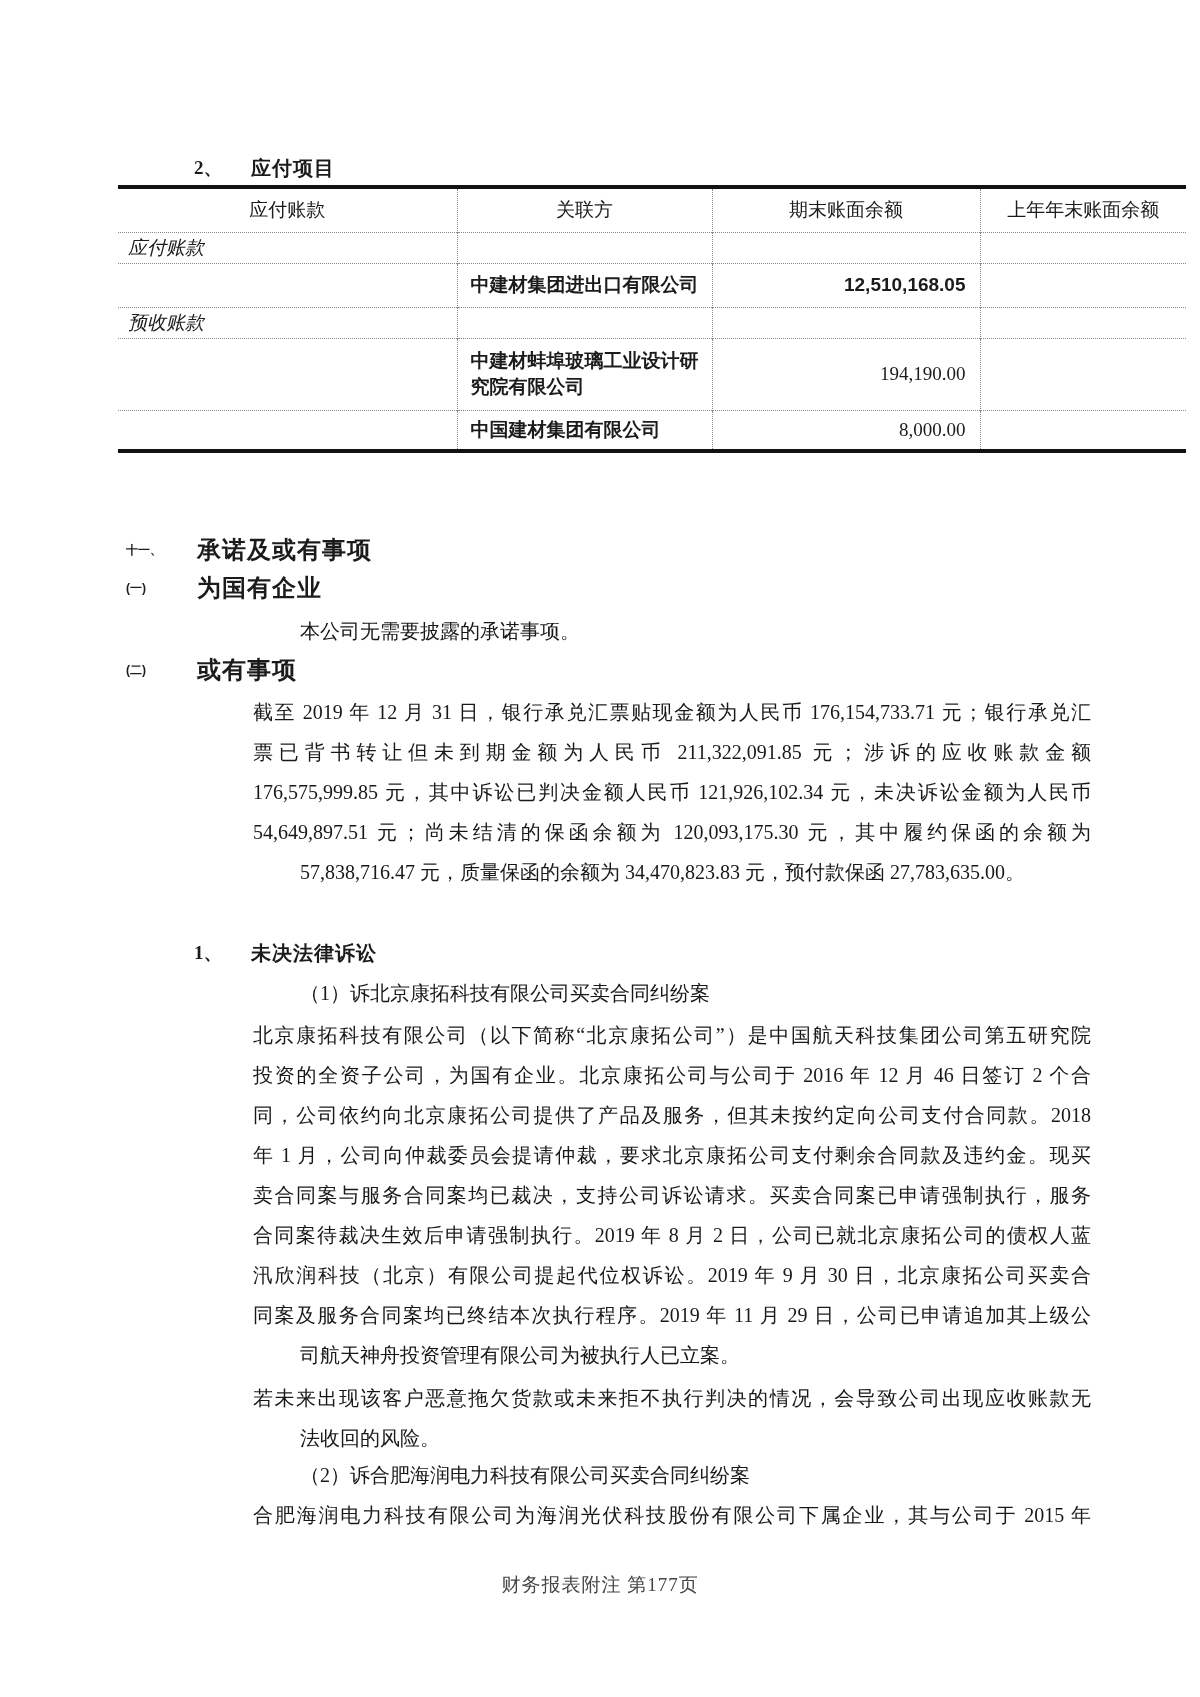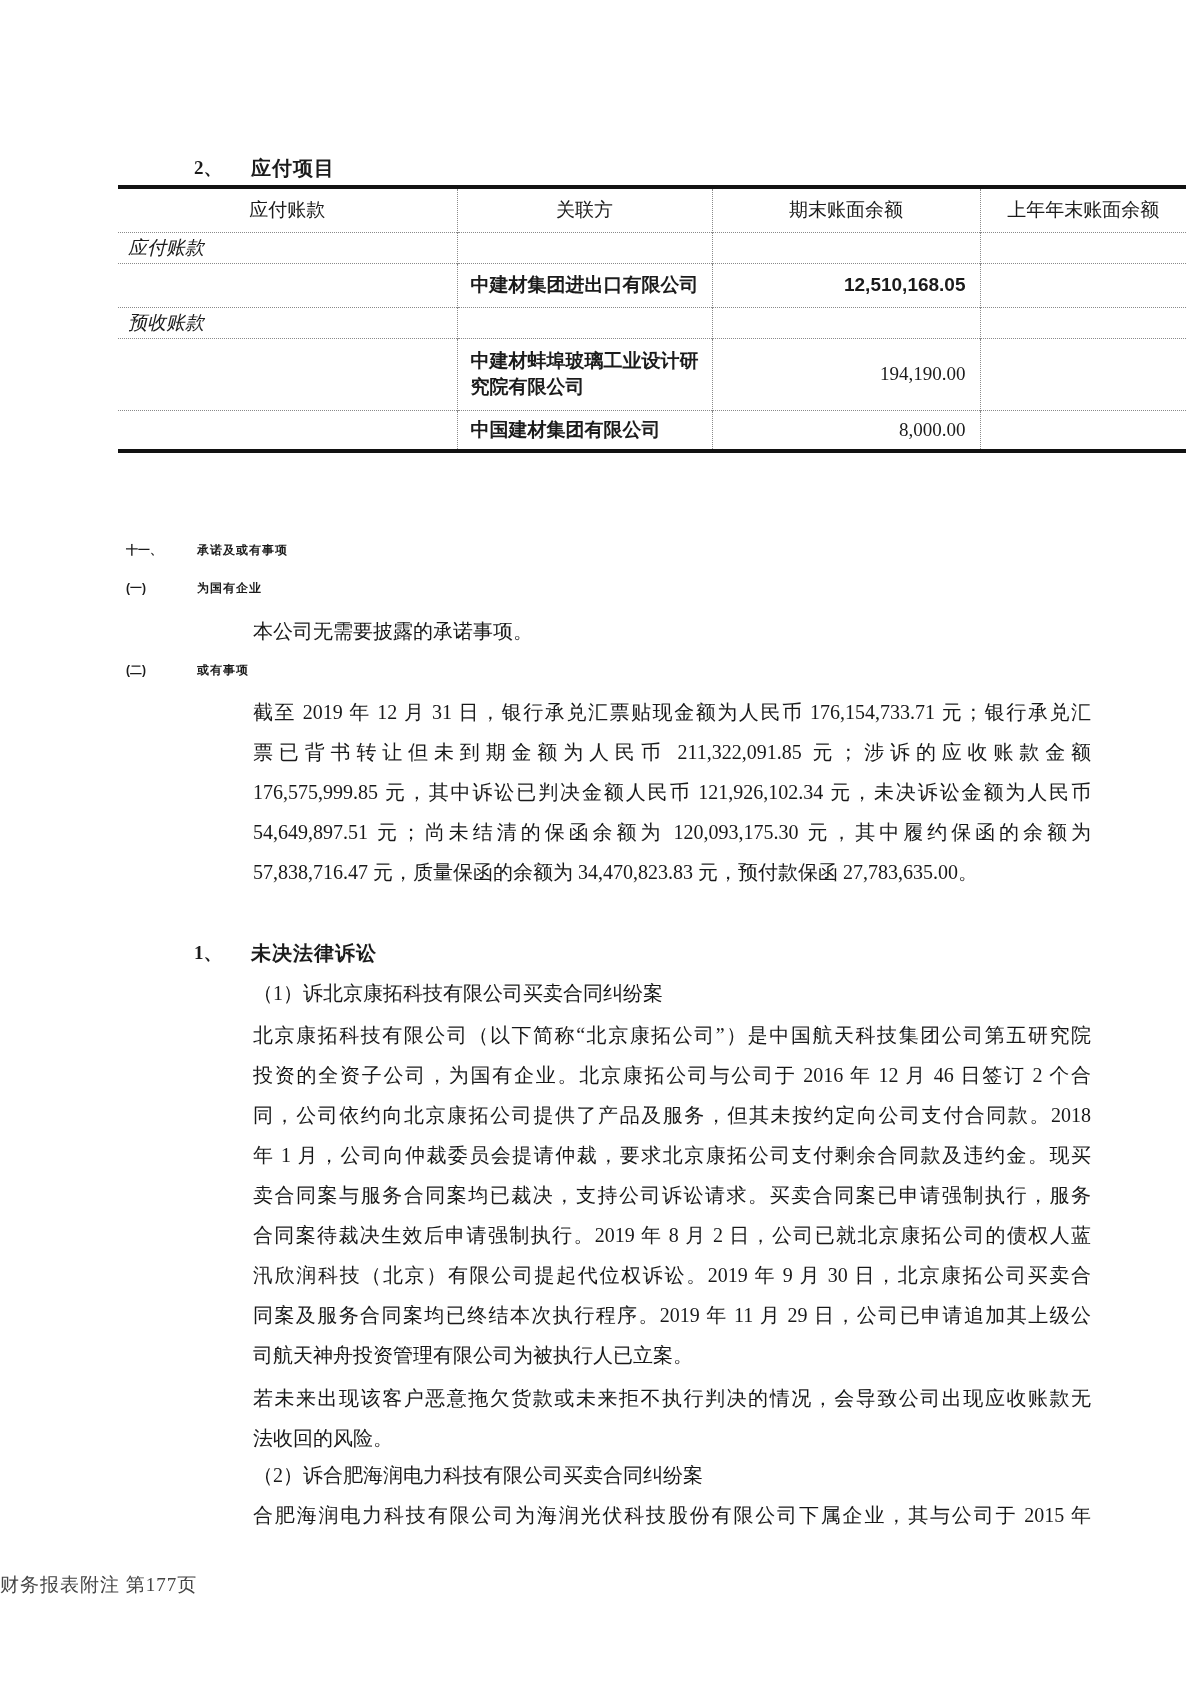--- a/index.html
+++ b/index.html
@@ -8,32 +8,32 @@
     width:1200px;height:1697px;
     margin:0 auto;
     background:#ffffff;
     font-family:"Liberation Serif", serif;
     color:#1b1b1b;
     overflow:hidden;
   }
   
   .hrow{position:absolute;left:0;width:1200px;height:30px;line-height:30px;}
   .hnumA{position:absolute;left:126px;font-family:"Liberation Sans",sans-serif;font-weight:700;font-size:12px;}
-  .htitleA{position:absolute;left:197px;font-family:"Liberation Sans",sans-serif;font-weight:700;font-size:12px;letter-spacing:1px;}
+  .htitleA{position:absolute;left:197px;font-family:"Liberation Sans",sans-serif;font-weight:700;font-size:24px;letter-spacing:1px;}
   .hnumB{position:absolute;left:194px;font-weight:700;font-size:19px;}
   .htitleB{position:absolute;left:251px;font-family:"Liberation Sans",sans-serif;font-weight:700;font-size:20px;letter-spacing:1px;}
   #h-payables{top:153px;}
   #h-sec11{top:535px;}
   #h-sec11-1{top:573px;}
   #h-sec11-2{top:655px;}
   #h-lit{top:938px;}
   
   .body-block{position:absolute;left:253px;width:838px;font-size:20px;color:#181818;}
   .bline{text-align:justify;text-align-last:justify;}
-  .lline{text-align:left;text-align-last:left;}
+  .lline{text-align:left;text-align-last:left;margin-left:47px;}
   #b-sec11-1{top:616px;line-height:30px;}
   #p-sec11-2{top:692px;line-height:40px;}
   #t-case1{top:978px;line-height:30px;}
   #p-case1{top:1015px;line-height:40px;}
   #p-risk1{top:1378px;line-height:40px;}
   #t-case2{top:1460px;line-height:30px;}
   #p-case2{top:1495px;line-height:40px;}
   
   .ptable{
     position:absolute;left:118px;top:185px;width:1068px;
@@ -48,21 +48,21 @@
   .ptable tbody tr:first-child{border-top:none;}
   .ptable th + th, .ptable td + td{border-left:1px dotted #8a8a8a;}
   tr.rh28{height:28px;} tr.rh44{height:44px;} tr.rh43{height:43px;}
   tr.rh25{height:25px;} tr.rh72{height:72px;} tr.rh41{height:41px;}
   td.cat{padding-left:10px;font-style:italic;}
   td.name{padding-left:13px;padding-right:10px;line-height:26px;font-weight:bold;}
   td.num{text-align:right;padding-right:14px;}
   td.numb{text-align:right;padding-right:14px;font-family:"Liberation Sans",sans-serif;font-weight:700;font-size:19px;}
   
   .footer{position:absolute;left:0;top:1570px;width:1200px;height:30px;line-height:30px;
-    font-size:19px;color:#454545;letter-spacing:1px;}
+    text-align:center;font-size:19px;color:#454545;letter-spacing:1px;}
 </style>
 </head>
 <body>
 
 <div class="page">
 
   <div class="hrow" id="h-payables">
     <span class="hnumB">2、</span>
     <span class="htitleB">应付项目</span>
   </div>

